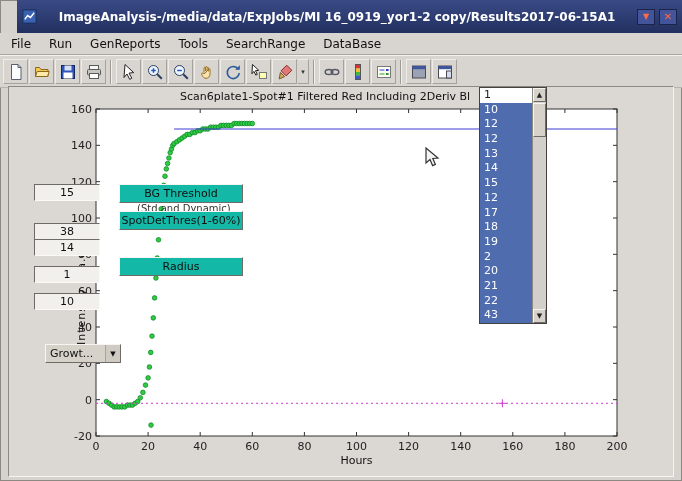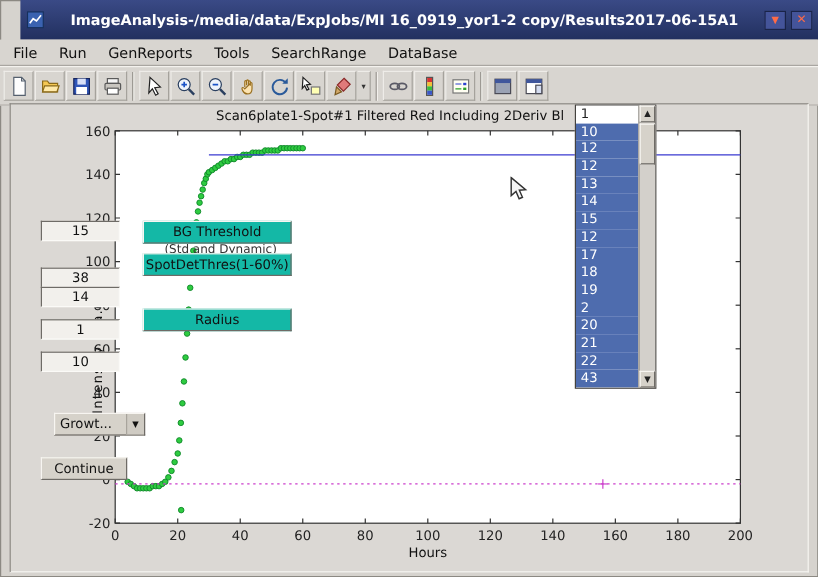--- a/index.html
+++ b/index.html
@@ -354,21 +354,20 @@
         <line x1="493.38" y1="312.3" x2="493.38" y2="320.3" stroke="#cc3fcc"></line>
       </svg>
 
     <div class="subtext">(Std and Dynamic)</div>
 
     <div class="dropdown">
       <span class="dd-label">Growt...</span>
       <span class="dd-arrow">▼</span>
     </div>
 
-    <button class="continue-btn">Continue</button>
 
     <div class="listbox">
       <div class="lb-items" id="listbox-items">
           <div class="list-item">1</div>
           <div class="list-item sel">10</div>
           <div class="list-item sel">12</div>
           <div class="list-item sel">12</div>
           <div class="list-item sel">13</div>
           <div class="list-item sel">14</div>
           <div class="list-item sel">15</div>

